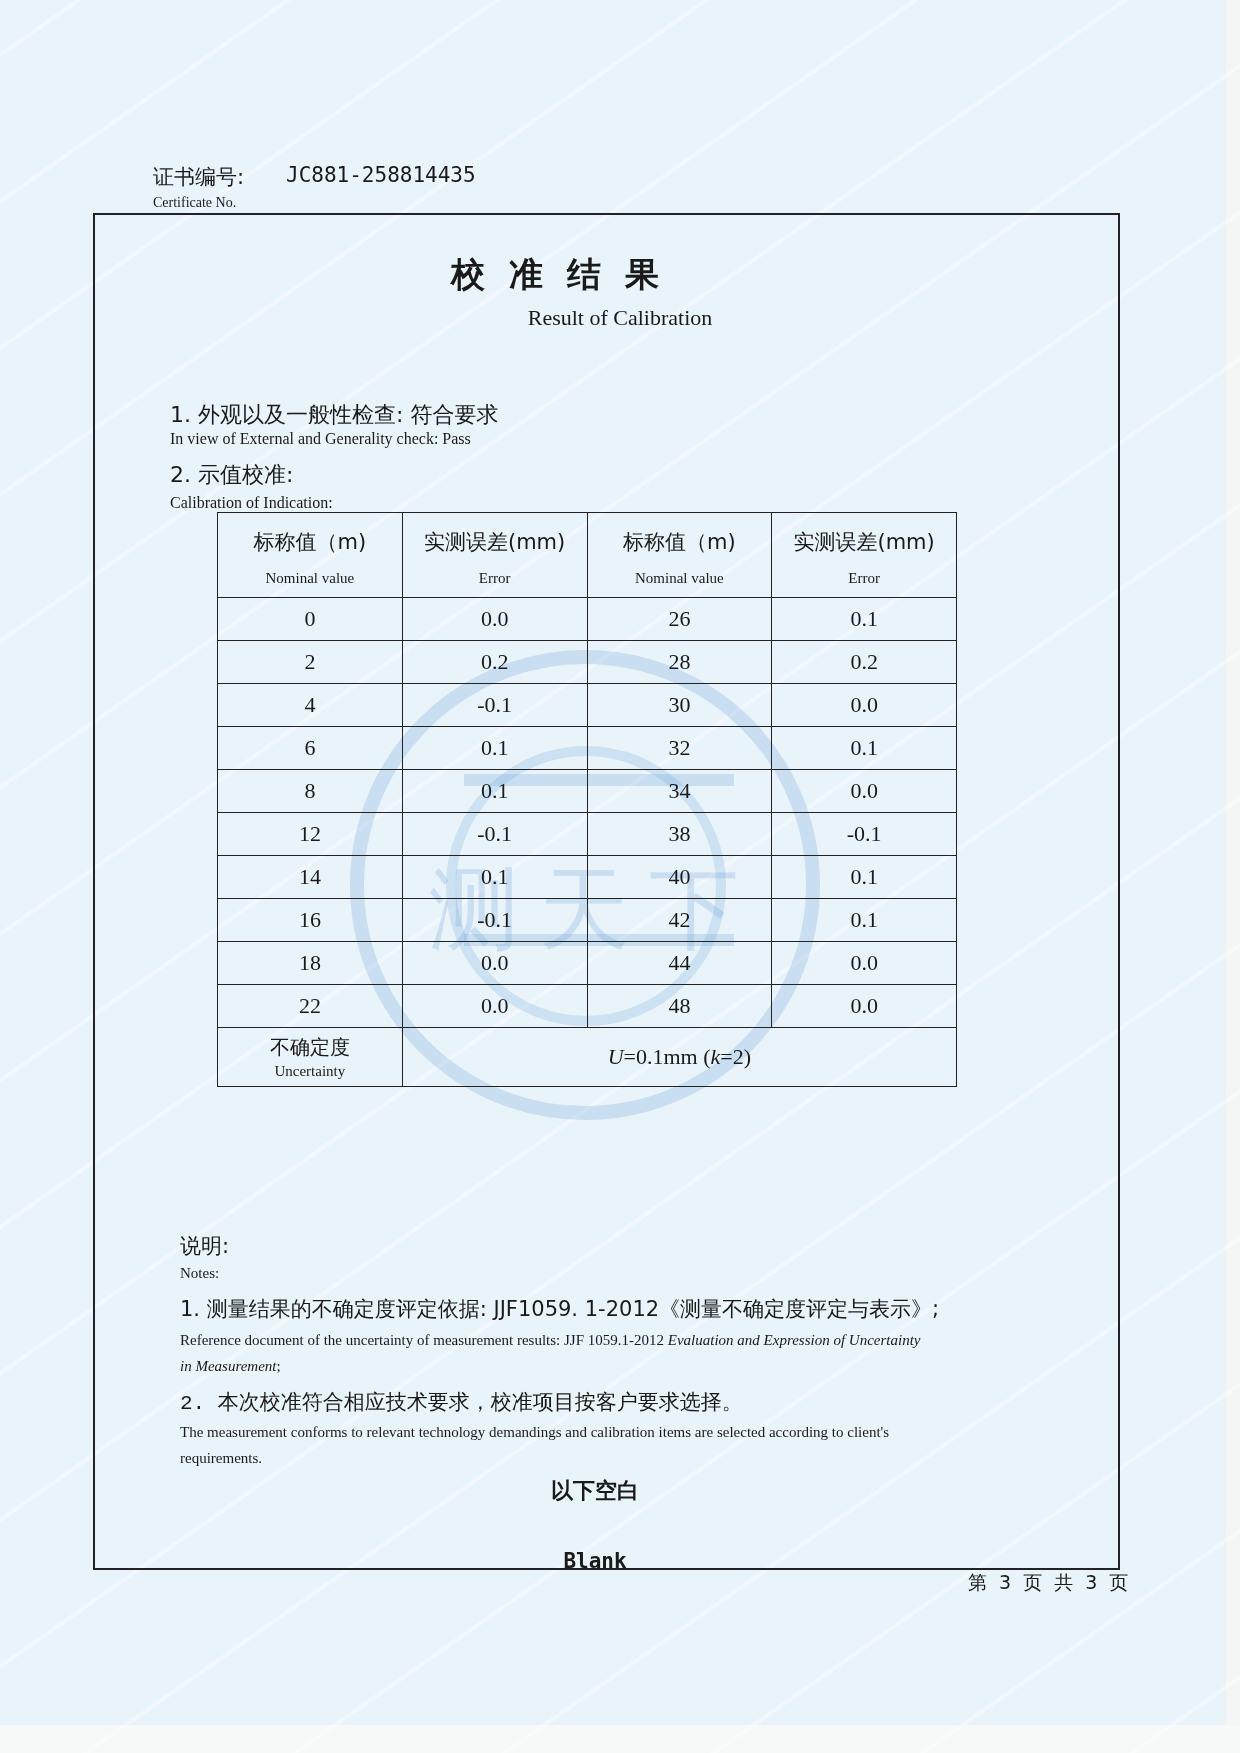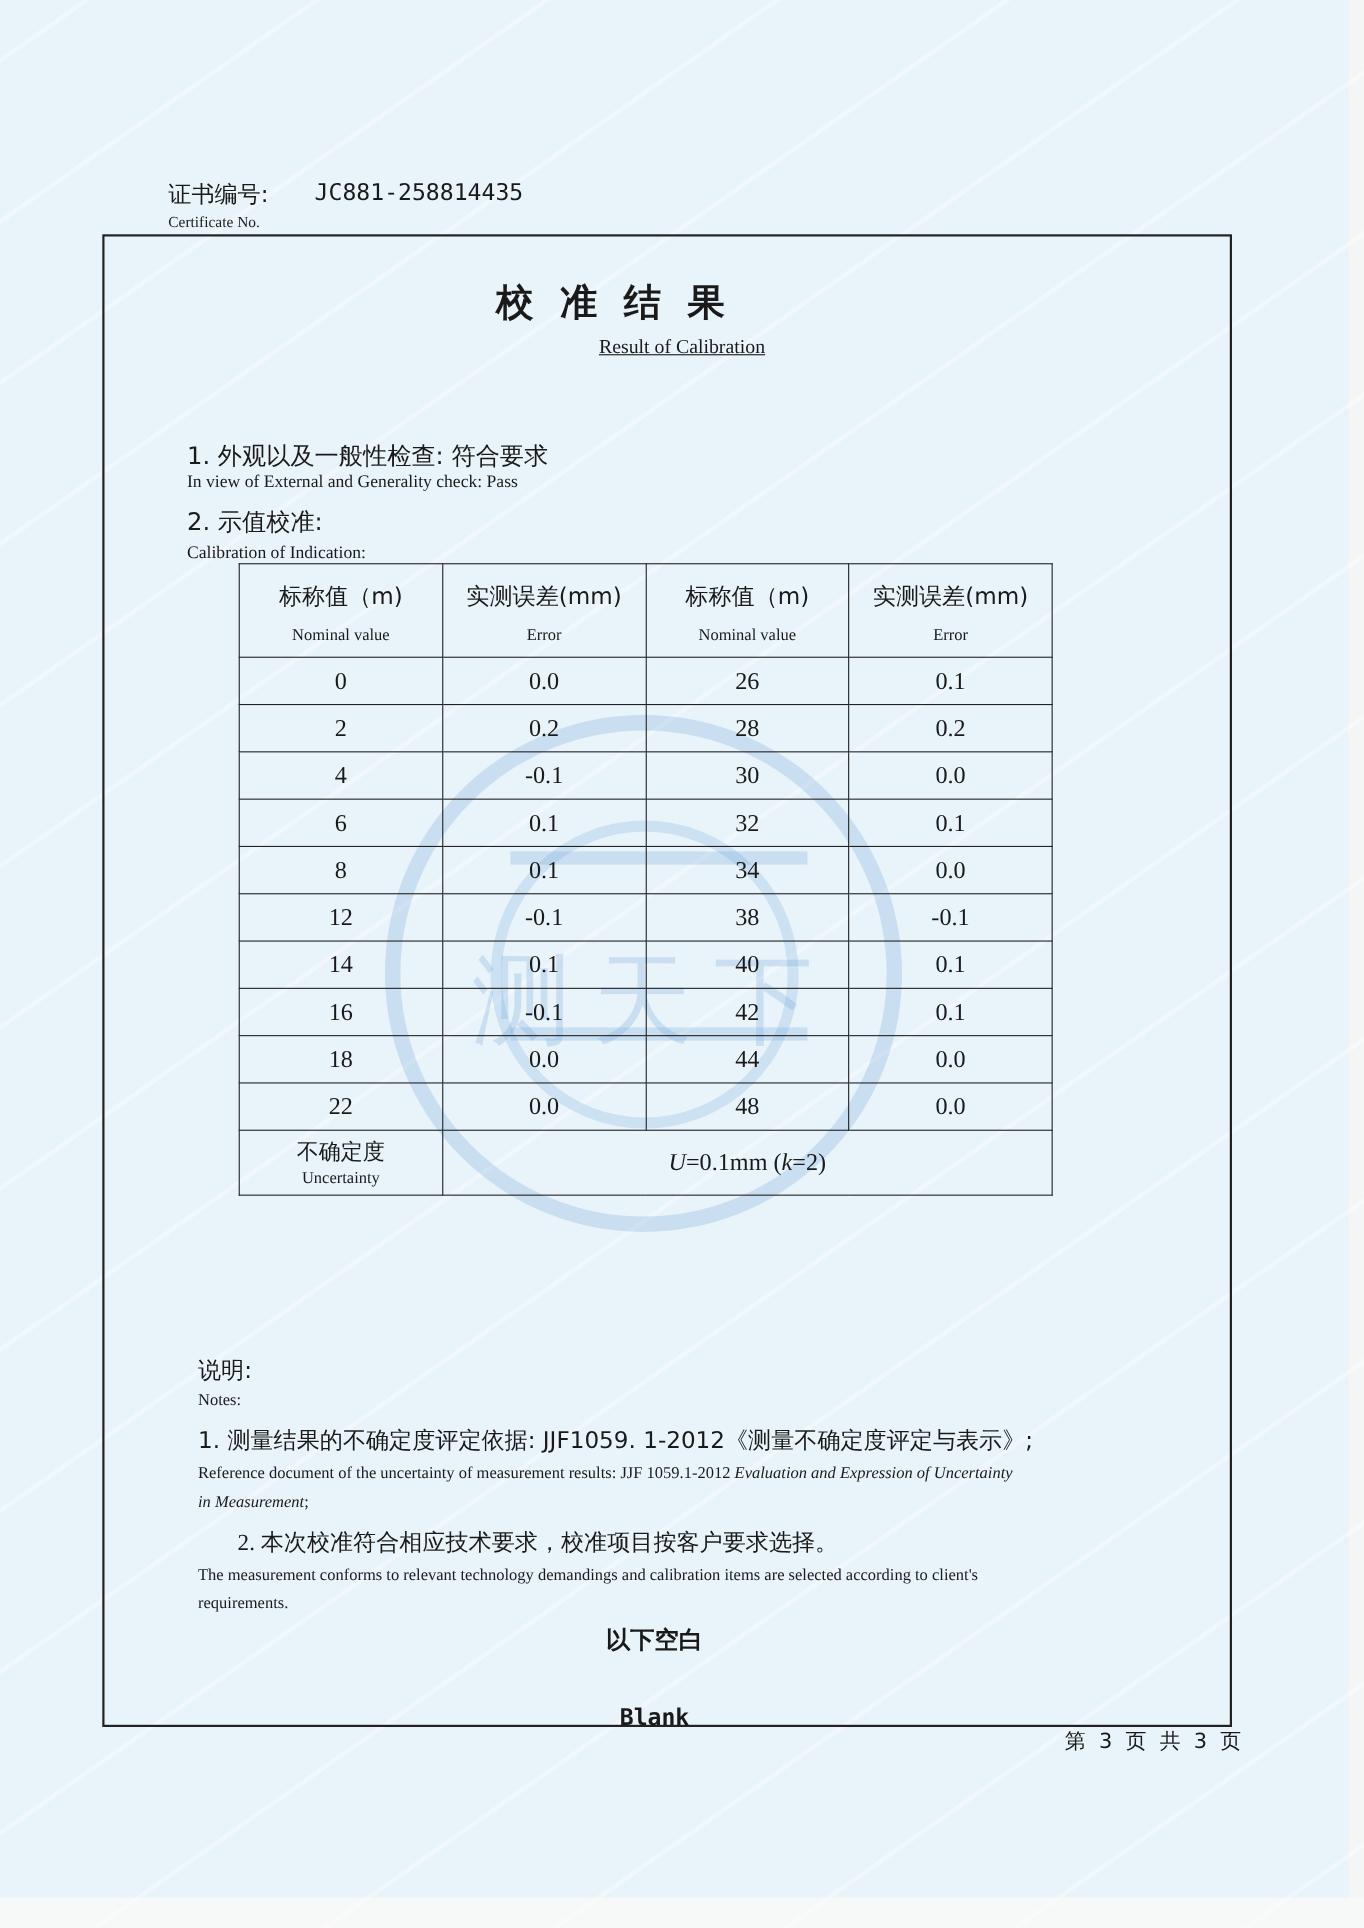--- a/index.html
+++ b/index.html
@@ -29,21 +29,21 @@
     font-size: 90px; color: rgba(120,170,220,0.28); letter-spacing: 20px; font-family: "DejaVu Sans", sans-serif; }
 
   .abs { position: absolute; white-space: nowrap; }
   .cert-label { left: 153px; top: 163px; font-size: 21px; font-family: "DejaVu Sans", sans-serif; }
   .cert-no { left: 286px; top: 163px; font-size: 21px; font-family: "DejaVu Sans Mono", monospace; }
   .cert-en { left: 153px; top: 195px; font-size: 14px; }
 
   .frame { position: absolute; left: 93px; top: 213px; width: 1027px; height: 1357px; border: 2px solid #222; box-sizing: border-box; }
 
   .title-cn { left: 0; width: 1052px; top: 252px; text-align: center; font-size: 34px; font-weight: bold; letter-spacing: 24px; font-family: "DejaVu Sans", sans-serif; margin-left: 41px; }
-  .title-en { left: 0; width: 1240px; top: 305px; text-align: center; font-size: 18px; text-decoration: underline; }
+  .title-en { left: 0; width: 1240px; top: 305px; text-align: center; font-size: 22px; }
 
   .sec1-cn { left: 170px; top: 400px; font-size: 22px; font-family: "DejaVu Sans", sans-serif; }
   .sec1-en { left: 170px; top: 430px; font-size: 16px; }
   .sec2-cn { left: 170px; top: 460px; font-size: 22px; font-family: "DejaVu Sans", sans-serif; }
   .sec2-en { left: 170px; top: 494px; font-size: 16px; }
 
   table.cal {
     position: absolute; left: 217px; top: 512px; width: 740px;
     border-collapse: collapse; table-layout: fixed;
   }
@@ -57,21 +57,21 @@
   table.cal td.unc-label { height: 58px; }
   .unc-label .cn { display: block; font-size: 20px; font-family: "DejaVu Sans", sans-serif; }
   .unc-label .en { display: block; font-size: 15px; margin-top: 2px; }
   .unc-value { font-size: 22px; }
 
   .notes-cn { left: 180px; top: 1232px; font-size: 21px; font-family: "DejaVu Sans", sans-serif; }
   .notes-en { left: 180px; top: 1265px; font-size: 15px; }
   .n1-cn { left: 180px; top: 1295px; font-size: 21px; font-family: "DejaVu Sans", sans-serif; }
   .n1-en { left: 180px; top: 1332px; font-size: 15px; }
   .n1-en2 { left: 180px; top: 1358px; font-size: 15px; }
-  .n2-cn { left: 180px; top: 1388px; font-size: 21px; font-family: Liberation Serif, serif; margin-left: 36px; }
+  .n2-cn { left: 180px; top: 1388px; font-size: 21px; font-family: Liberation Mono, monospace; }
   .n2-en { left: 180px; top: 1424px; font-size: 15px; }
   .n2-en2 { left: 180px; top: 1450px; font-size: 15px; text-align: right; }
   i { font-style: italic; }
 
   .blank-cn { left: 0; width: 1190px; top: 1476px; text-align: center; font-size: 22px; font-weight: bold; font-family: "DejaVu Sans", sans-serif; }
   .blank-en { left: 0; width: 1190px; top: 1510px; text-align: center; font-size: 21px; font-weight: bold; font-family: "DejaVu Sans Mono", monospace; margin-top: 39px; }
 
   .pager { left: 968px; top: 1570px; font-size: 19px; font-family: "DejaVu Sans", sans-serif; word-spacing: 6px; }
 </style>
 </head>

